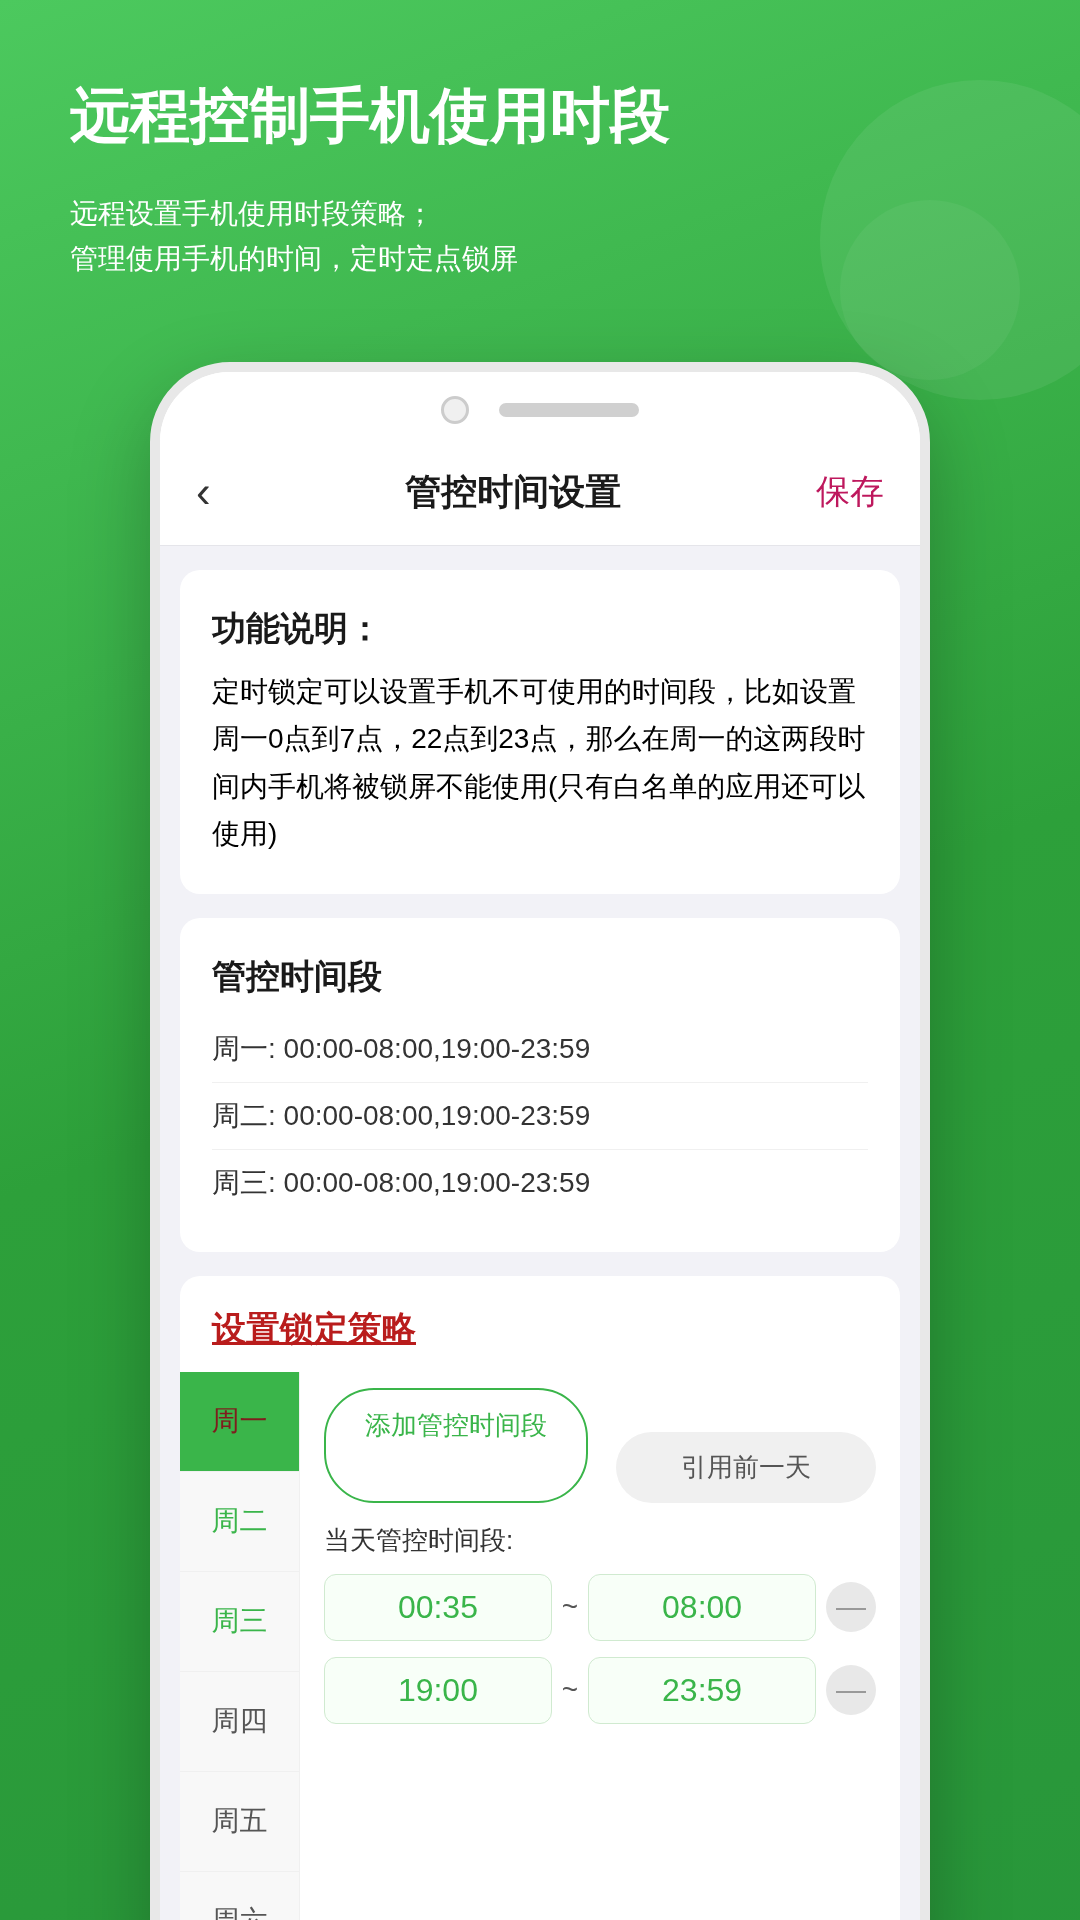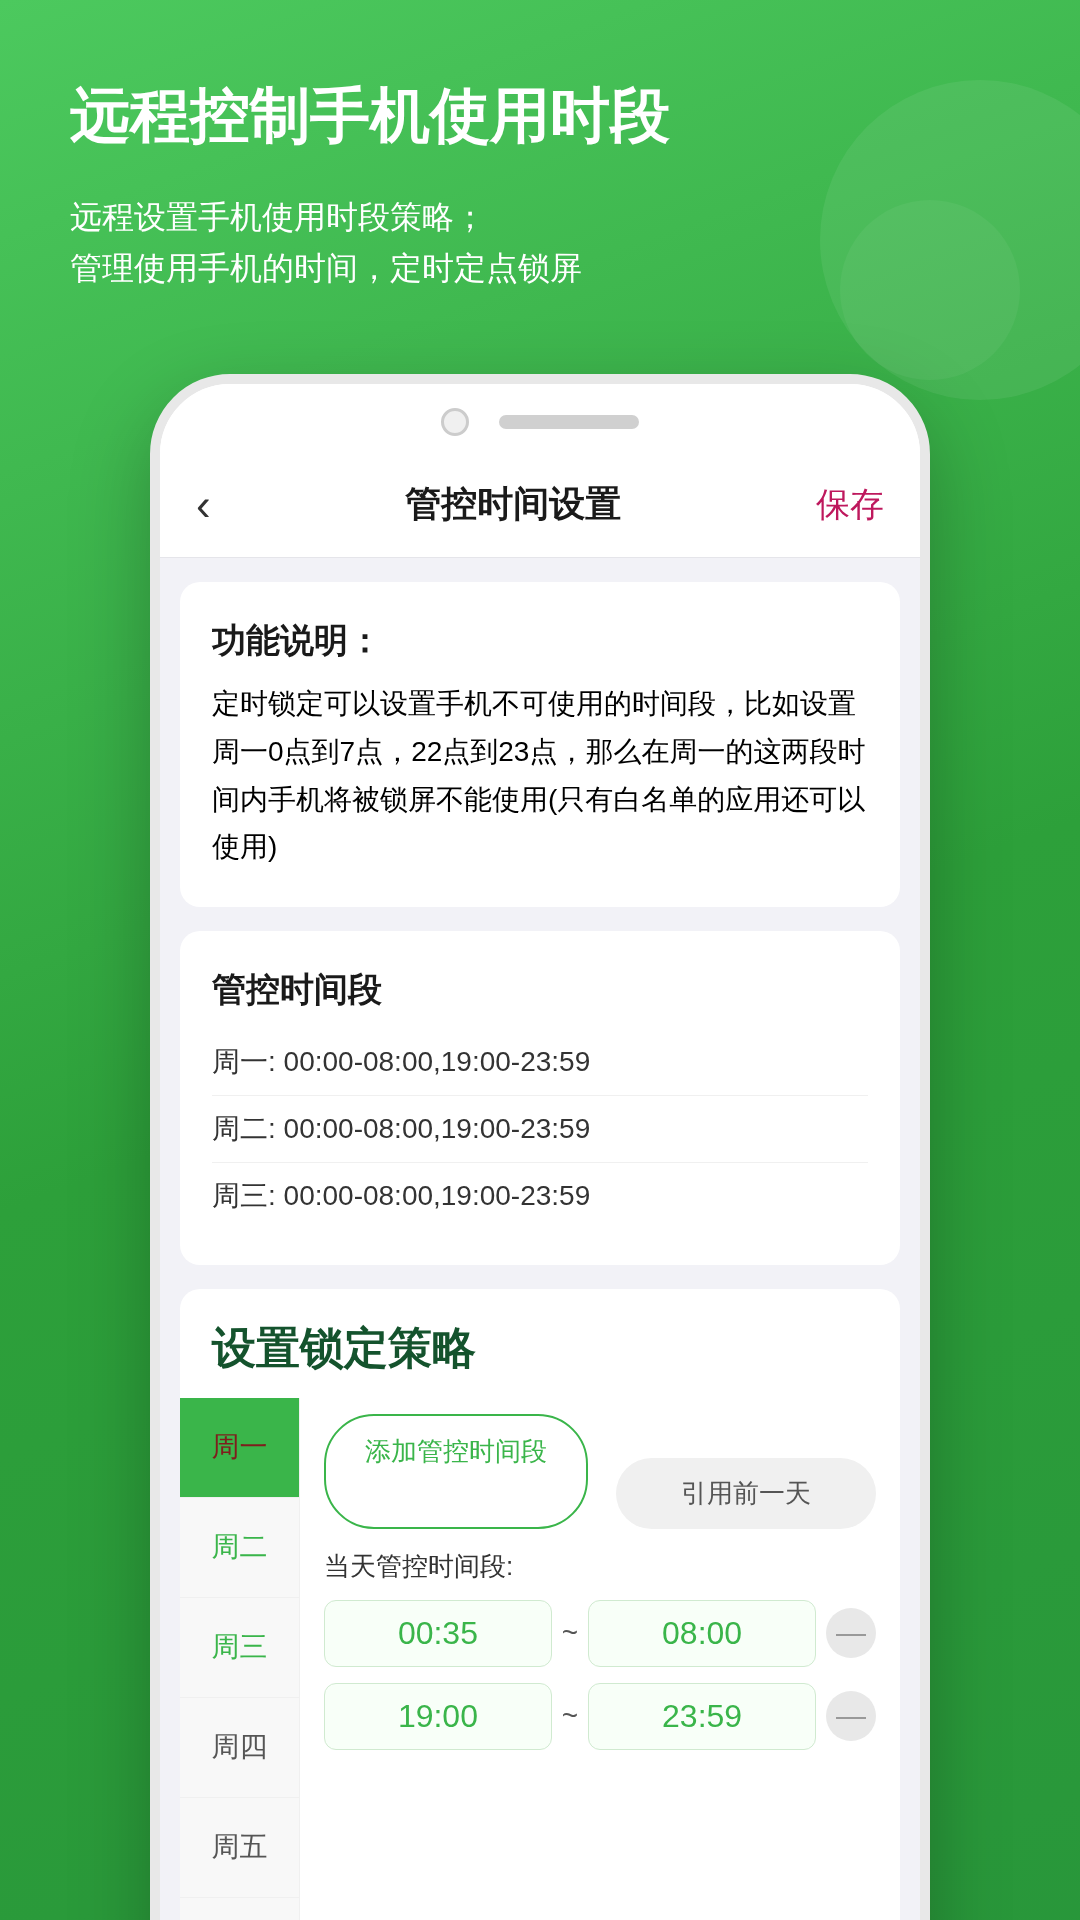--- a/index.html
+++ b/index.html
@@ -49,21 +49,21 @@
 
     .hero-title {
       font-size: 60px;
       font-weight: 700;
       color: #fff;
       line-height: 1.2;
       margin-bottom: 40px;
     }
 
     .hero-desc {
-      font-size: 32px;
+      font-size: 28px;
       color: #fff;
       line-height: 1.6;
       font-weight: 400;
     }
 
     
     .phone-mockup {
       width: 780px;
       margin: 30px auto 0 auto;
       background: #fff;
@@ -169,24 +169,25 @@
 
     
     .strategy-card {
       background: #fff;
       border-radius: 20px;
       margin: 24px 20px;
       overflow: hidden;
     }
 
     .strategy-title {
-      font-size: 44px;
+      font-size: 34px;
       font-weight: 700;
-      color: #14532d;
+      color: #b91c1c;
       padding: 30px 32px 20px 32px;
+      text-decoration: underline;
     }
 
     .strategy-body {
       display: flex;
     }
 
     
     .day-sidebar {
       width: 120px;
       background: #f8f8f8;

